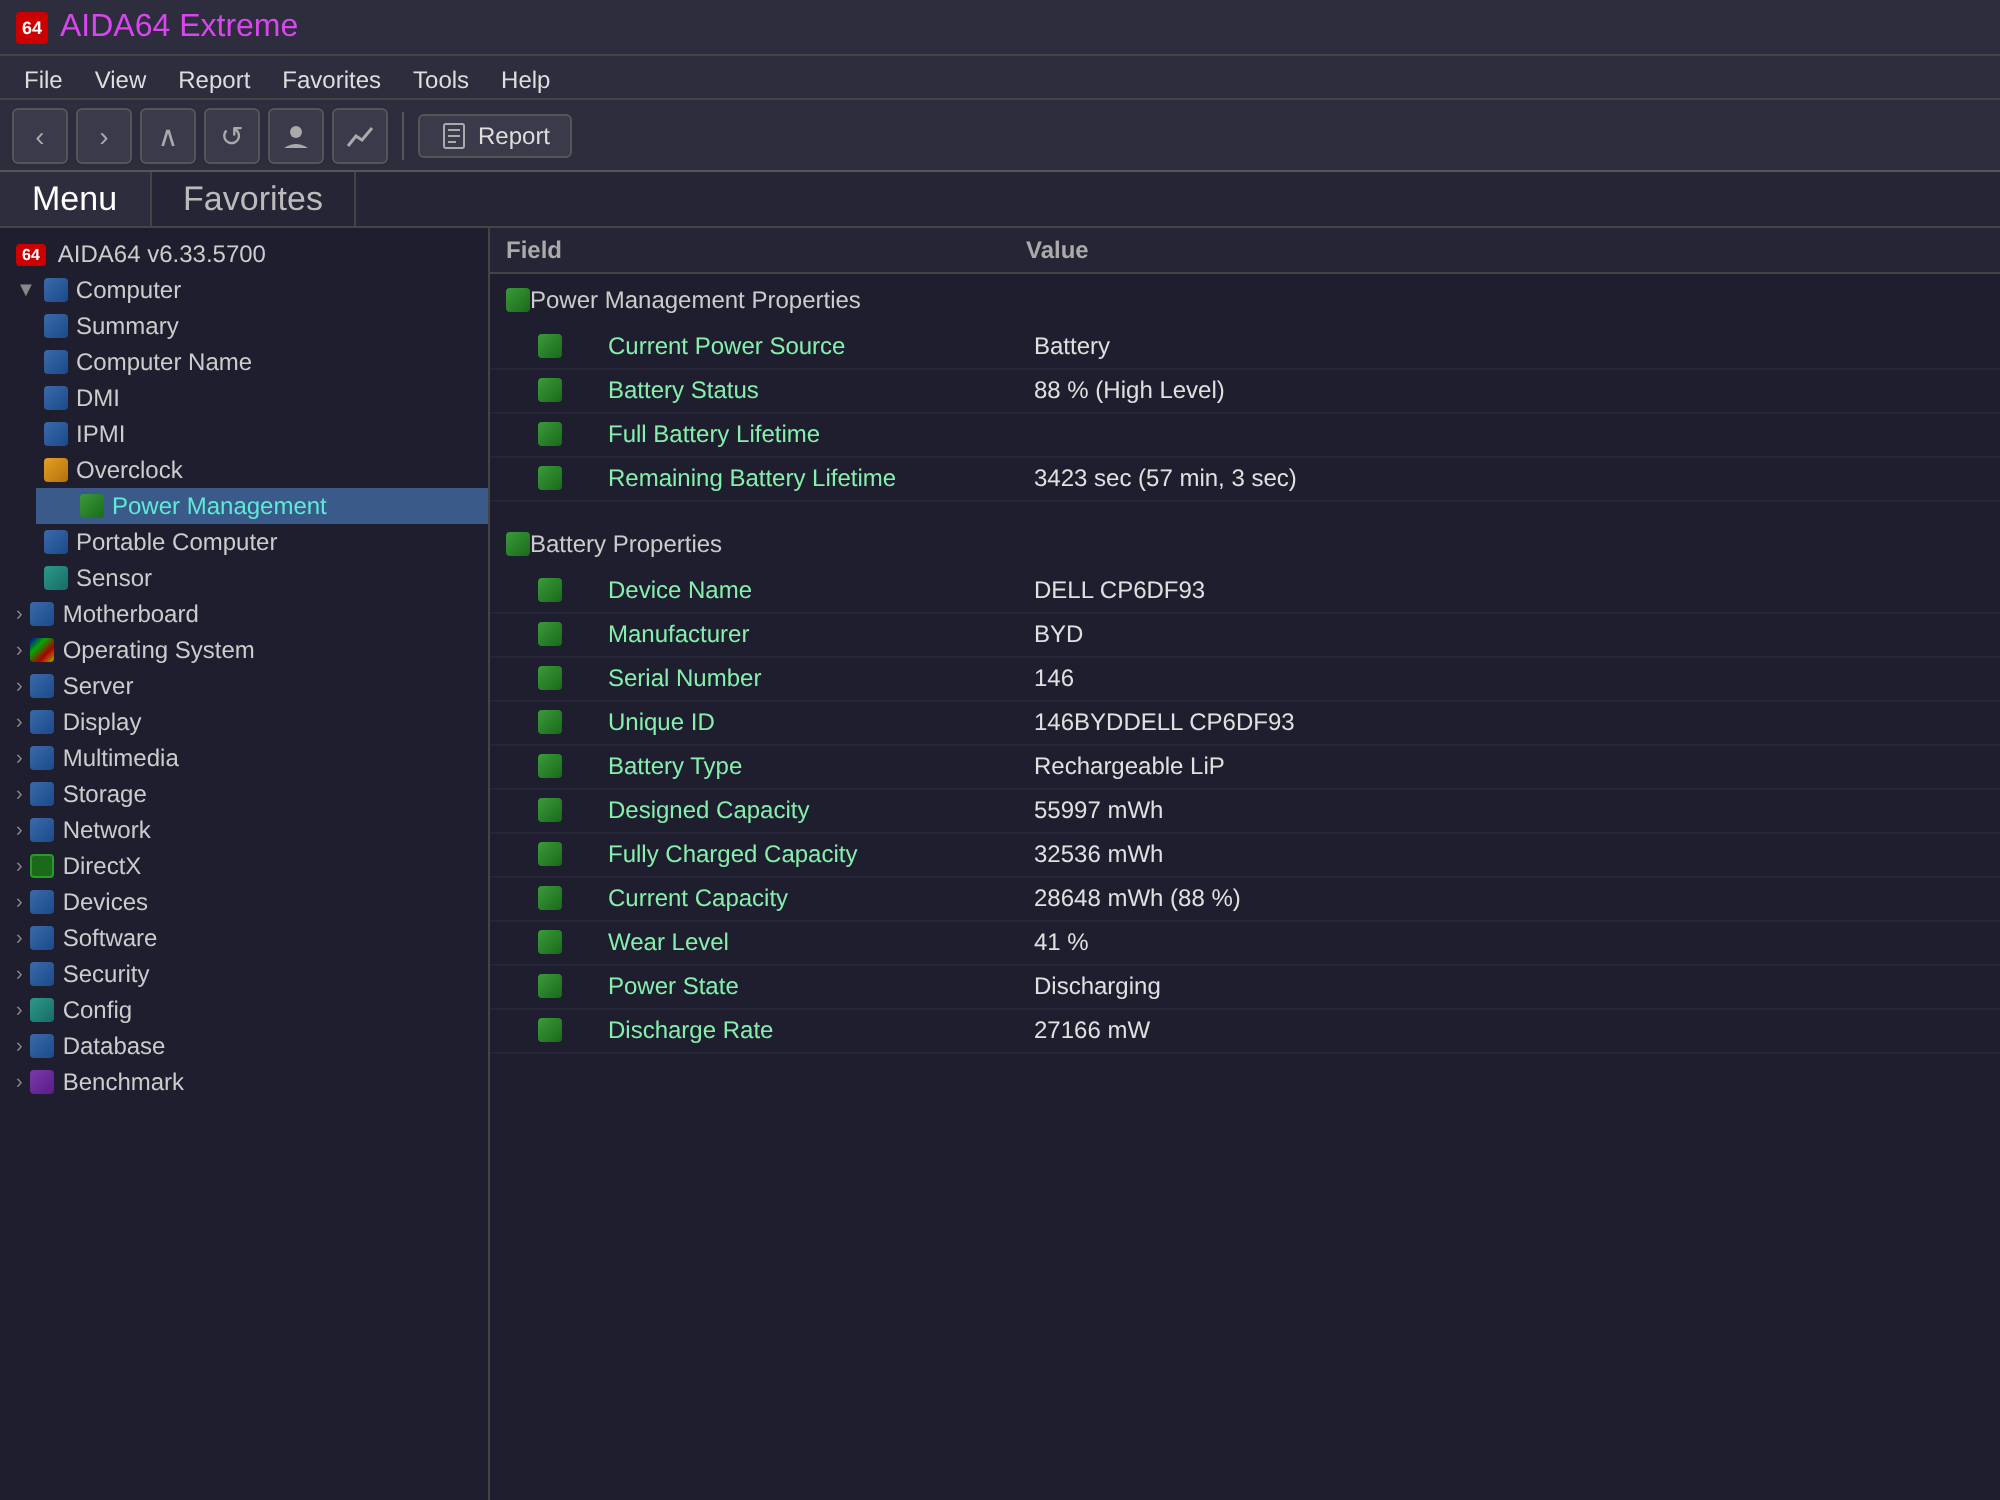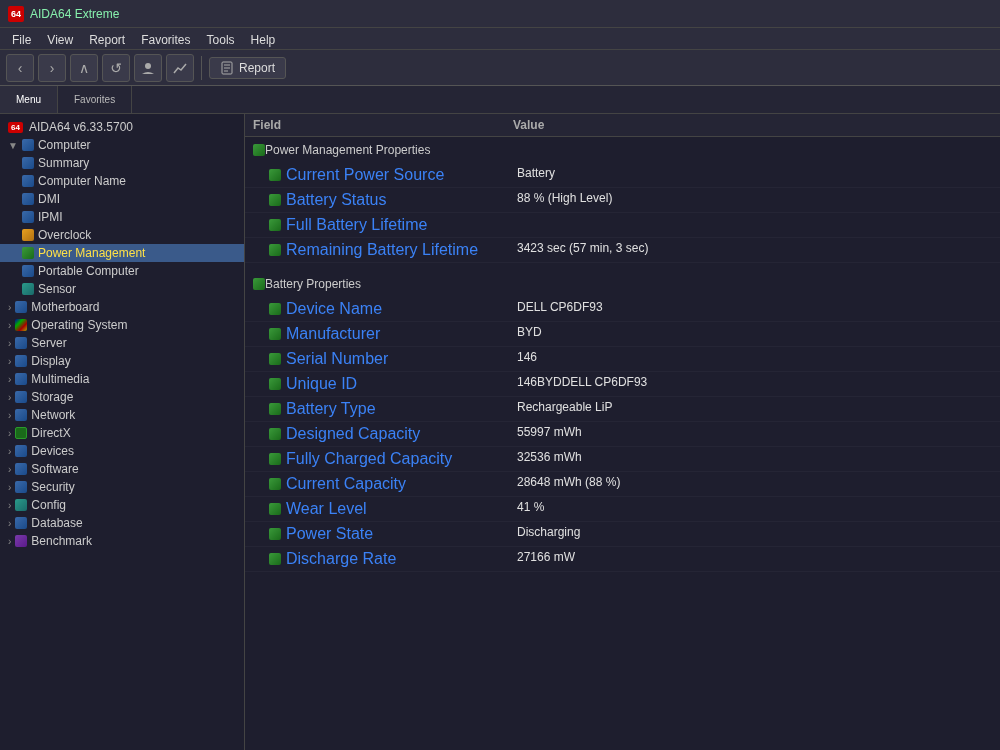--- a/index.html
+++ b/index.html
@@ -24,22 +24,22 @@
     }
     #titlebar .app-icon {
       width: 16px; height: 16px;
       background: #c00;
       border-radius: 2px;
       margin-right: 6px;
       display: flex; align-items: center; justify-content: center;
       font-size: 9px; font-weight: bold; color: white;
     }
     #titlebar .title-text {
-      color: #86efac;
-      font-size: 12px;
+      color: #d946ef;
+      font-size: 16px;
     }
 
     
     #menubar {
       background: #2d2d3d;
       height: 22px;
       display: flex;
       align-items: flex-end;
       padding: 0 4px;
       border-bottom: 1px solid #444;
@@ -87,21 +87,21 @@
     #tabbar {
       background: #252535;
       height: 28px;
       display: flex;
       align-items: center;
       border-bottom: 1px solid #444;
     }
     .tab {
       padding: 4px 16px;
       color: #bbb;
-      font-size: 10px;
+      font-size: 17px;
       cursor: pointer;
       border-right: 1px solid #444;
       height: 100%;
       display: flex; align-items: center;
     }
     .tab.active { background: #2d2d3d; color: #fff; }
 
     
     #main {
       display: flex;
@@ -122,21 +122,21 @@
 
     .sidebar-item {
       display: flex;
       align-items: center;
       padding: 2px 4px;
       cursor: pointer;
       color: #ccc;
       font-size: 12px;
       gap: 4px;
     }
-    .sidebar-item.selected { background: #3a5a8a; color: #fde047; }
+    .sidebar-item.selected { background: #3a5a8a; color: #5eead4; margin-left: 18px; }
     .sidebar-item.level1 { padding-left: 8px; }
     .sidebar-item.level2 { padding-left: 22px; }
     .arrow { font-size: 10px; color: #888; }
     .app-badge {
       background: #c00;
       color: white;
       font-size: 8px;
       font-weight: bold;
       padding: 1px 3px;
       border-radius: 2px;
@@ -181,23 +181,23 @@
       display: flex;
       padding: 3px 8px 3px 24px;
       border-bottom: 1px solid #252535;
       min-height: 22px;
       align-items: flex-start;
     }
     .field-col {
       width: 244px;
       display: flex;
       align-items: center;
-      gap: 5px;
-      color: #3b82f6;
-      font-size: 16px;
+      gap: 23px;
+      color: #86efac;
+      font-size: 12px;
       flex-shrink: 0;
     }
     .field-icon {
       width: 12px; height: 12px;
       background: #2a7a2a;
       border-radius: 2px;
       display: flex; align-items: center; justify-content: center;
       font-size: 7px; color: #7f7;
       flex-shrink: 0;
     }

